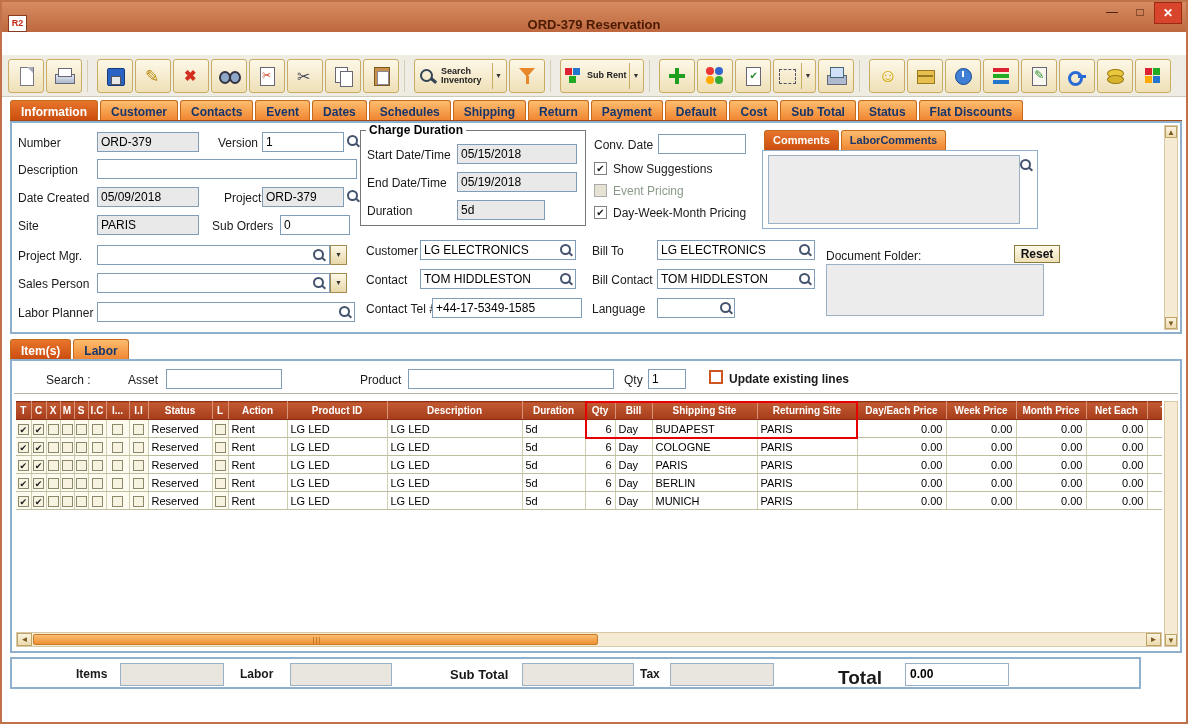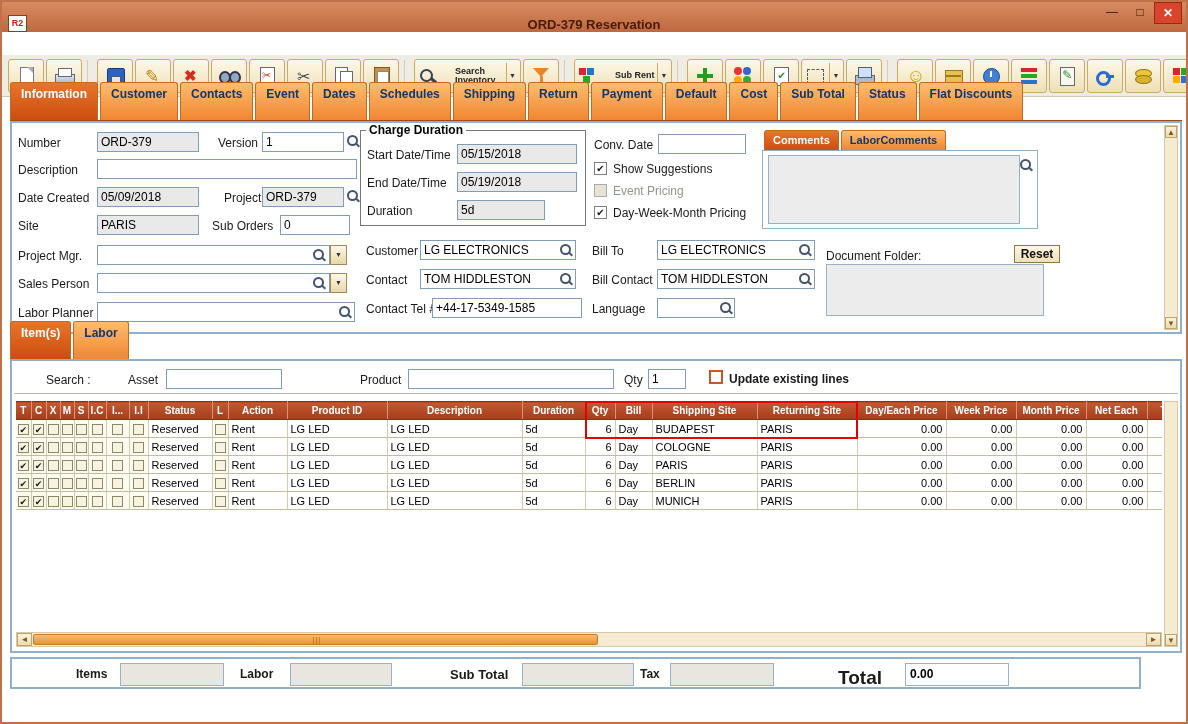--- a/index.html
+++ b/index.html
@@ -15,21 +15,21 @@
   .wbtn.close{background:#d8452c;color:#fff;font-weight:bold;border:1px solid #9a2a14}
 
   
   .menubar{position:absolute;left:0;top:30px;width:100%;height:23px;background:#f7f5f0;border-bottom:1px solid #ddd8cc;display:flex;align-items:center;padding-left:8px}
   .menu-item{padding:2px 9px;font-size:12px;color:#111}
   .menu-item:first-child::first-letter{text-decoration:underline}
 
   
   .toolbar{position:absolute;left:0;top:53px;width:100%;height:42px;background:#efece4;border-bottom:1px solid #cfc9b8;display:flex;align-items:center;padding:0 6px;gap:2px}
   .tb-btn{height:34px;min-width:36px;background:linear-gradient(#fdf8e8,#eedfb6);border:1px solid #c9ac62;border-radius:3px;display:flex;align-items:center;justify-content:center;padding:0 2px;flex:none}
-  .tb-lbl{font-size:9px;font-weight:bold;color:#222;line-height:9px;max-width:48px;margin-left:16px}
+  .tb-lbl{font-size:9px;font-weight:bold;color:#222;line-height:9px;max-width:48px;margin-left:2px}
   .tb-dd{font-size:7px;color:#333;border-left:1px solid #c9ac62;margin-left:3px;padding:0 2px;height:26px;display:flex;align-items:center}
   .tb-sep{width:5px;height:32px;border-left:1px solid #d5cdb8;margin:0 3px;flex:none}
   .tb-gap{width:34px;flex:none}
 
   .ic{position:relative;display:inline-block;width:22px;height:22px;flex:none}
   .i-new::before{content:"";position:absolute;left:5px;top:2px;width:12px;height:17px;background:#fff;border:1px solid #778}
   .i-new::after{content:"";position:absolute;right:4px;top:2px;border:3px solid #aab;border-left-color:transparent;border-bottom-color:transparent}
   .i-print::before{content:"";position:absolute;left:2px;top:9px;width:18px;height:8px;background:linear-gradient(#dfe6ef,#aebacd);border:1px solid #667}
   .i-print::after{content:"";position:absolute;left:5px;top:3px;width:12px;height:7px;background:#fff;border:1px solid #667}
   .i-save::before{content:"";position:absolute;left:3px;top:3px;width:16px;height:16px;background:#2b62c4;border:1px solid #163a7a;border-radius:2px}
@@ -69,21 +69,21 @@
   .i-key::before{content:"";position:absolute;left:2px;top:6px;width:9px;height:9px;border:3px solid #2a6ad4;border-radius:50%}
   .i-key::after{content:"";position:absolute;left:12px;top:10px;width:8px;height:3px;background:#2a6ad4}
   .i-money::before{content:"";position:absolute;left:3px;top:4px;width:15px;height:7px;background:#eac83e;border:1px solid #9a7a10;border-radius:50%}
   .i-money::after{content:"";position:absolute;left:3px;top:10px;width:15px;height:7px;background:#d8b42e;border:1px solid #9a7a10;border-radius:50%}
   .i-cube::before{content:"";position:absolute;left:3px;top:3px;width:7px;height:7px;background:#d23;box-shadow:8px 0 0 #2a2,0 8px 0 #fa0,8px 8px 0 #27c}
 
   
   .tabstrip{position:absolute;display:flex;align-items:flex-end;gap:2px}
   #main-tabs{left:8px;top:96px;width:1172px;height:23px;border-bottom:1px solid #a34a12}
   #items-tabs{left:8px;top:335px;width:1172px;height:22px}
-  .tab{height:38px;padding:4px 10px 0;font-size:12px;font-weight:bold;color:#16356b;background:linear-gradient(#fdbd6e,#f08632);border:1px solid #c46a1e;border-bottom:none;border-radius:3px 3px 0 0;white-space:nowrap}
+  .tab{height:20px;padding:4px 10px 0;font-size:12px;font-weight:bold;color:#16356b;background:linear-gradient(#fdbd6e,#f08632);border:1px solid #c46a1e;border-bottom:none;border-radius:3px 3px 0 0;white-space:nowrap}
   .tab.sel{background:linear-gradient(#e8752c,#cc4d0e);color:#fff}
   .tabs-sm{position:absolute;display:flex;gap:2px;align-items:flex-end}
   .tabs-sm .tab{height:20px;font-size:11px;padding:3px 8px 0}
 
   
   .panel{position:absolute;background:#fff;border:2px solid #8fb0cc}
   #form-panel{left:8px;top:119px;width:1172px;height:213px}
   #items-panel{left:8px;top:357px;width:1172px;height:294px}
   #totals-bar{left:8px;top:655px;width:1131px;height:32px}
 

